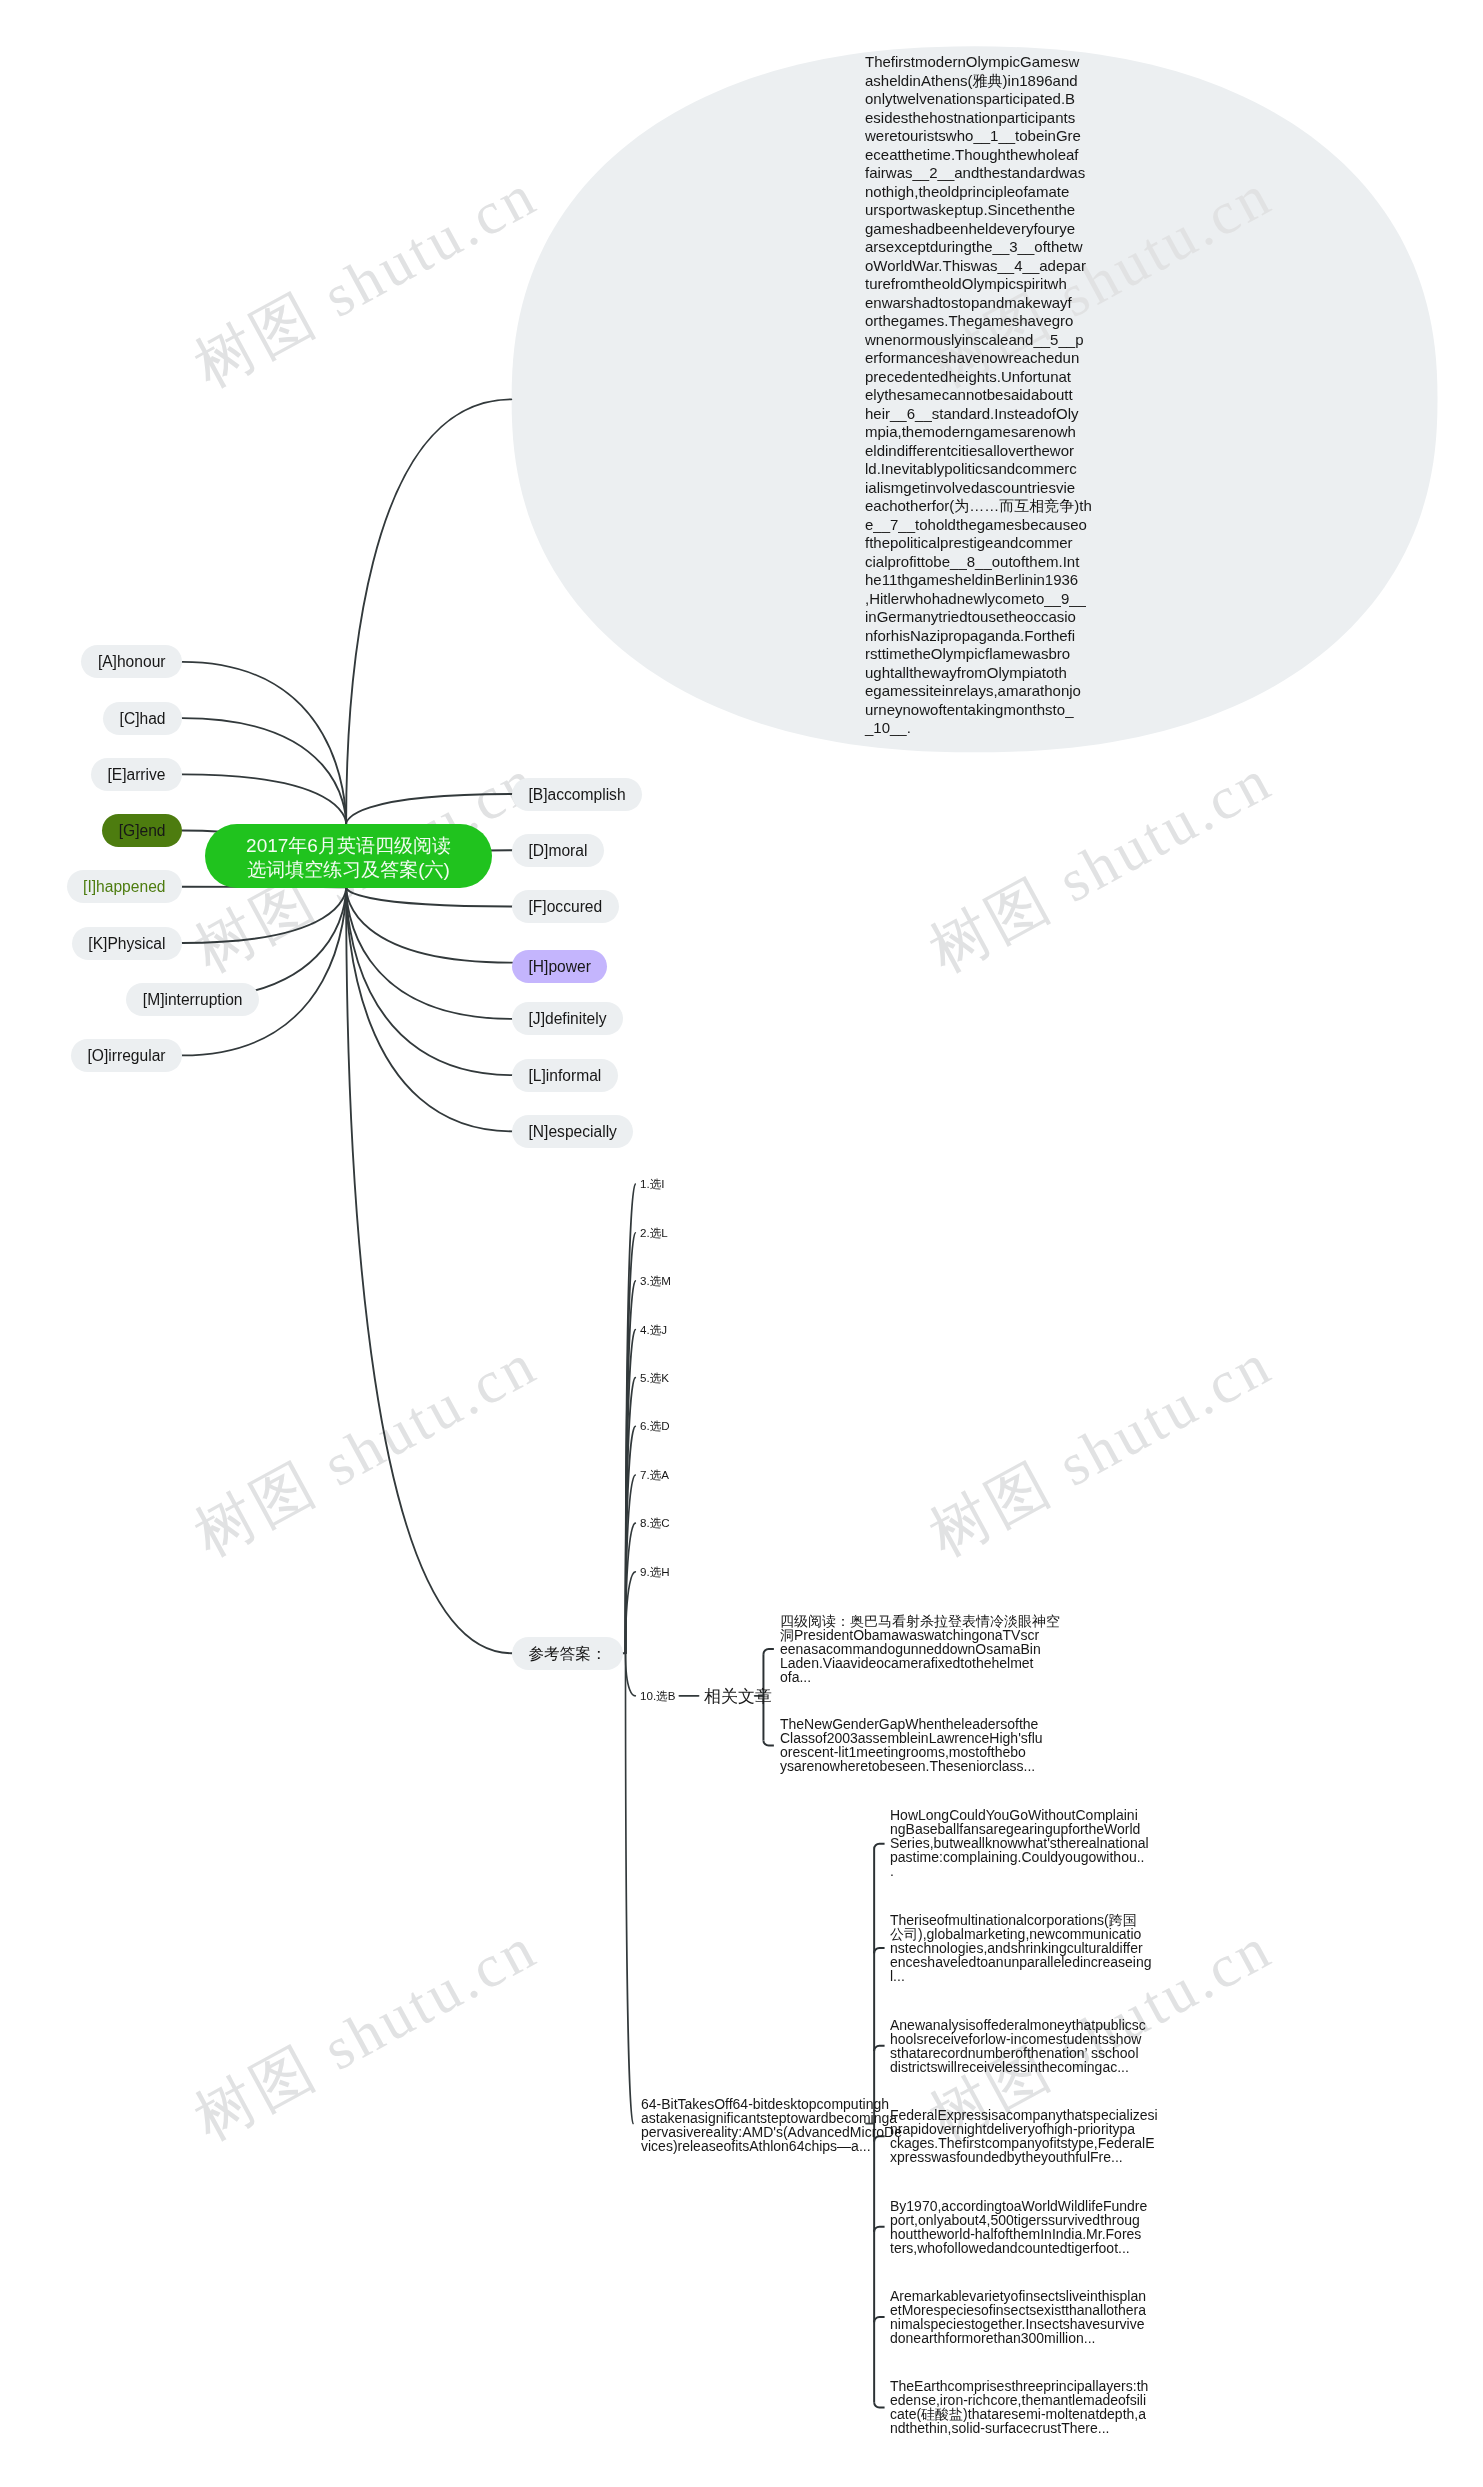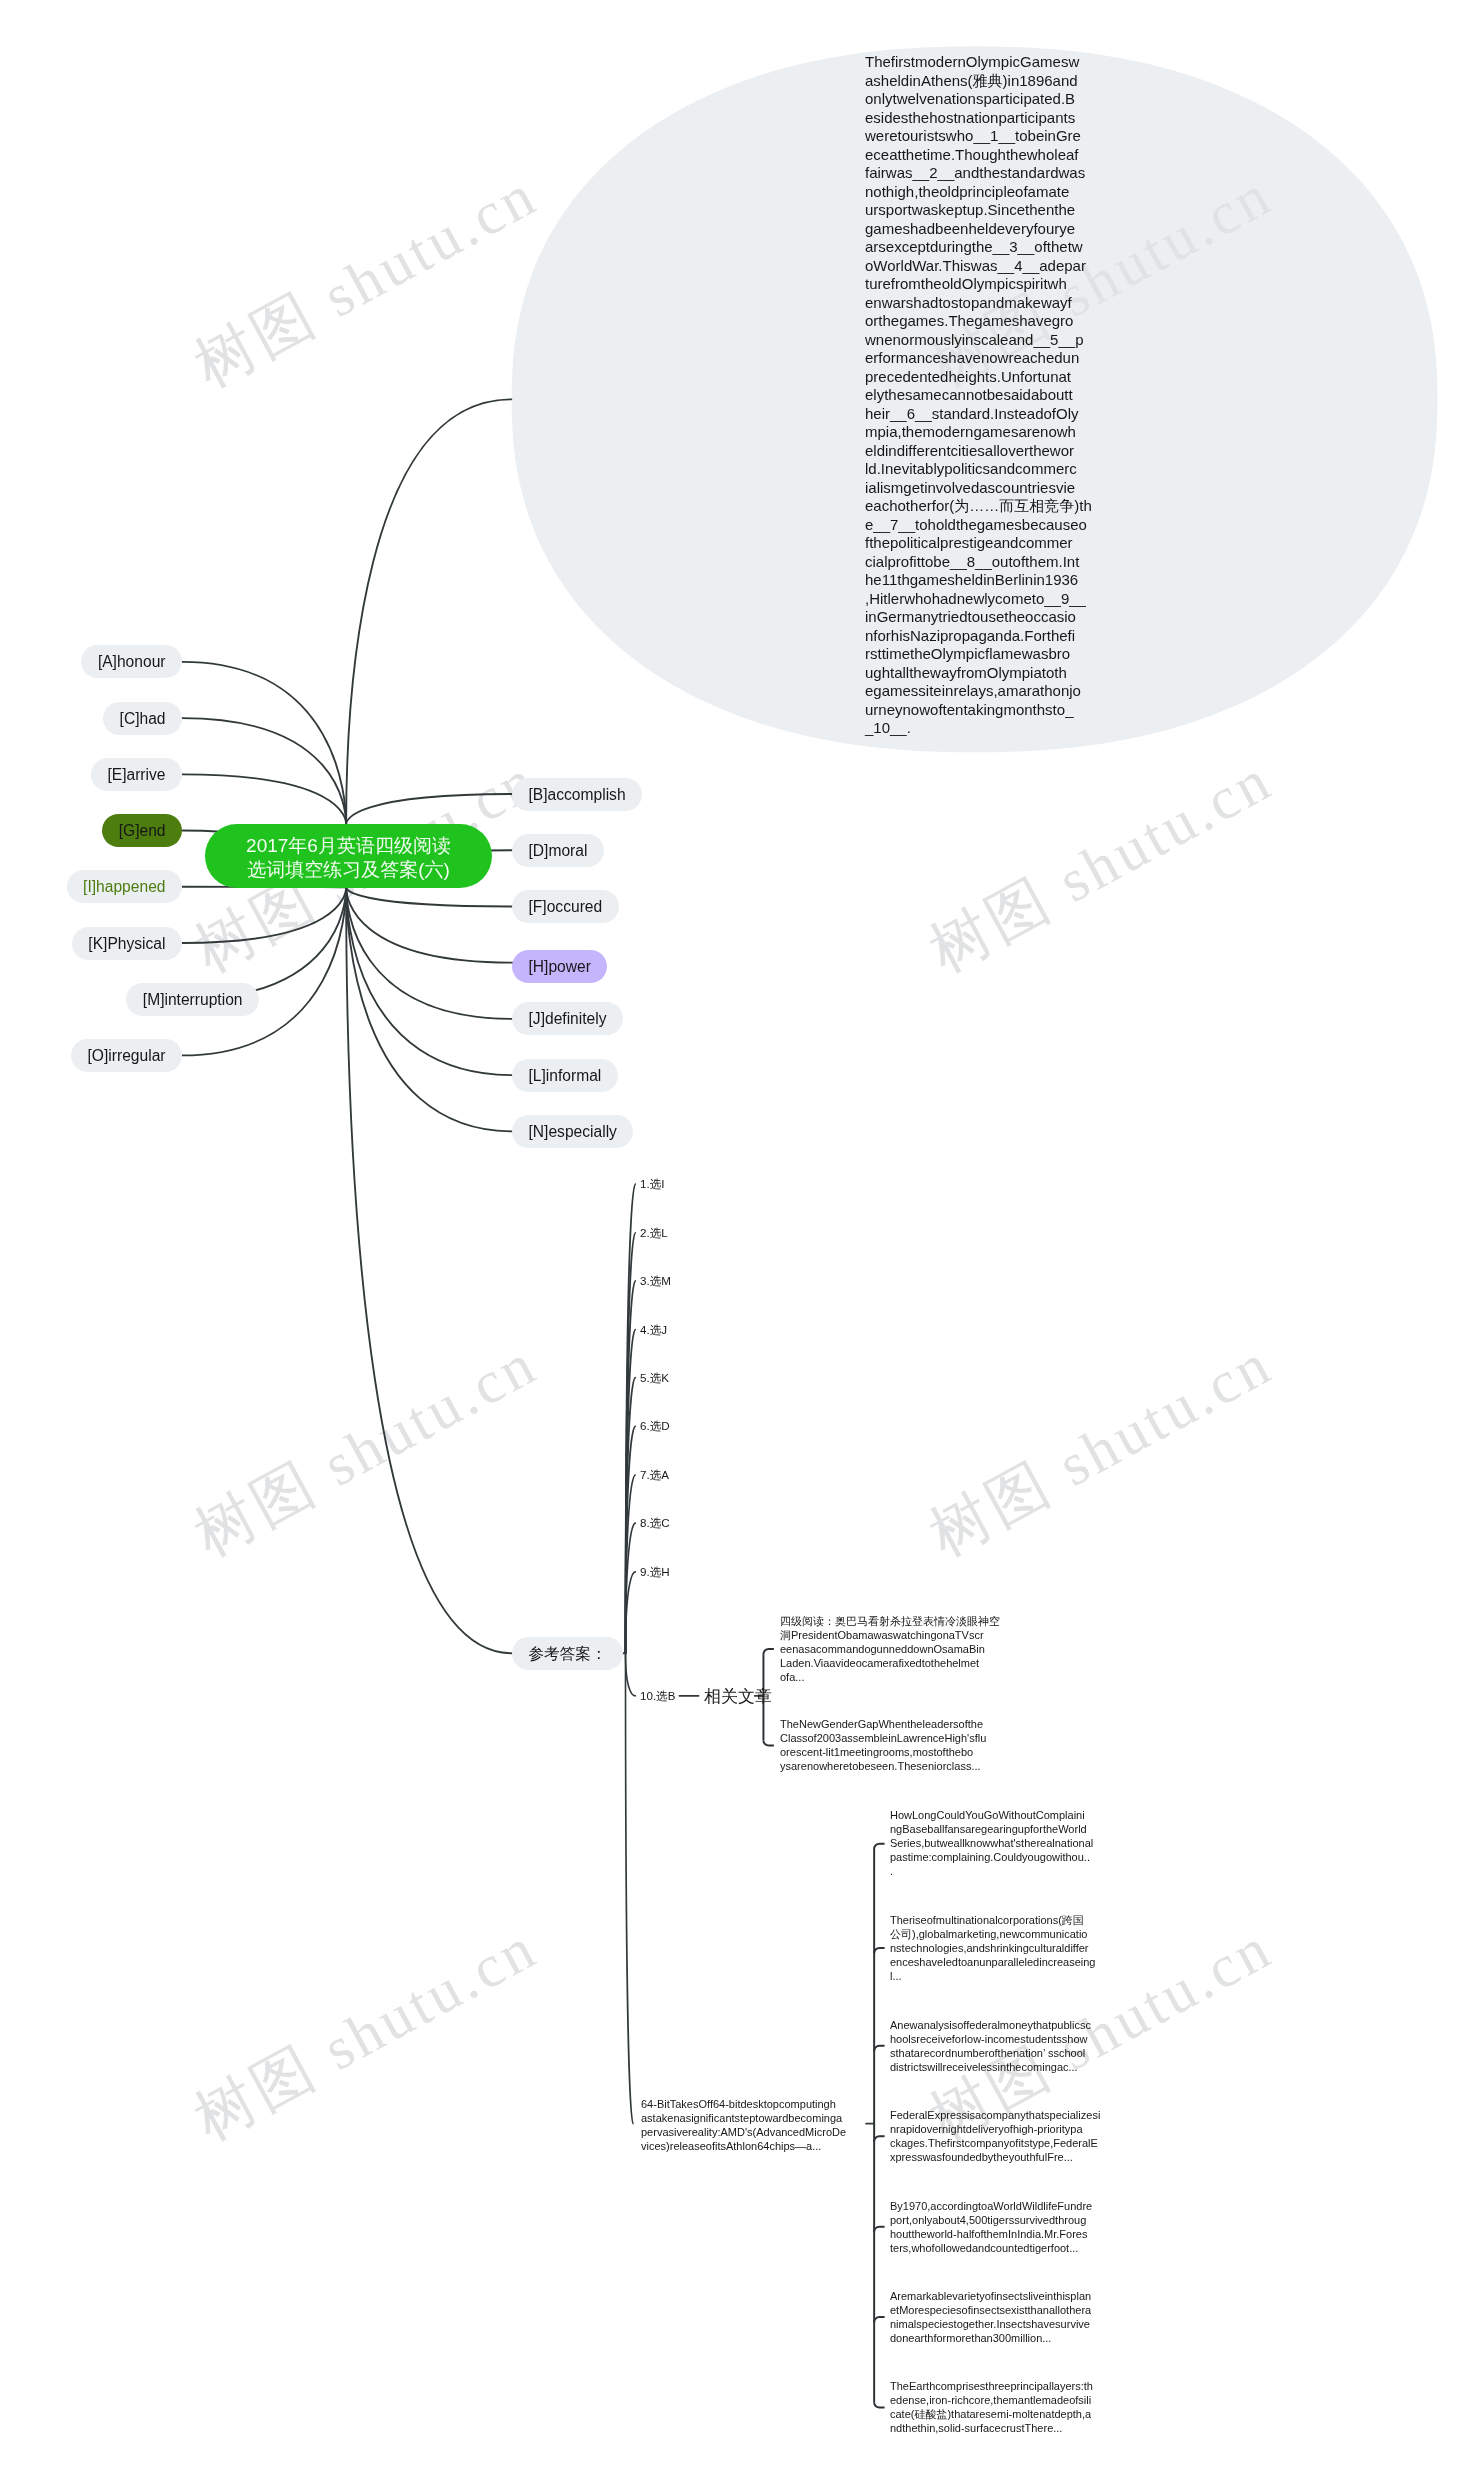--- a/index.html
+++ b/index.html
@@ -32,21 +32,21 @@
 
   #bubble-svg{position:absolute;left:0;top:0;width:1484px;height:2487px;}
   #passage-text{position:absolute;left:865px;top:53px;width:232px;
       font-size:15px;line-height:18.5px;color:#171717;}
   #passage-text span{display:block;white-space:nowrap;}
 
   .ansitem{position:absolute;font-size:11.6px;color:#171717;white-space:nowrap;
       line-height:1;transform:translateY(-50%);}
   .cnlabel{position:absolute;font-size:17px;color:#171717;white-space:nowrap;
       line-height:1;transform:translateY(-50%);}
-  .artitem{position:absolute;font-size:11px;line-height:14px;color:#171717;width:255px;}
+  .artitem{position:absolute;font-size:14px;line-height:14px;color:#171717;width:255px;}
   .artitem span{display:block;white-space:nowrap;}
 </style>
 </head>
 <body>
 
 <div id="stage">
   <div id="bubbles">
       <svg id="bubble-svg" viewBox="0 0 2560 4291">
         <path d="M2480.0,689.0 L2479.7,715.2 L2478.8,737.3 L2477.4,758.1 L2475.4,778.1 L2472.8,797.5 L2469.6,816.3 L2465.9,834.7 L2461.6,852.6 L2456.7,870.2 L2451.3,887.5 L2445.3,904.4 L2438.8,921.0 L2431.6,937.3 L2424.0,953.2 L2415.8,968.9 L2407.0,984.2 L2397.7,999.2 L2387.9,1013.9 L2377.6,1028.3 L2366.7,1042.4 L2355.3,1056.1 L2343.4,1069.5 L2331.0,1082.6 L2318.1,1095.3 L2304.7,1107.7 L2290.8,1119.8 L2276.4,1131.4 L2261.5,1142.8 L2246.2,1153.7 L2230.4,1164.3 L2214.2,1174.5 L2197.5,1184.4 L2180.3,1193.9 L2162.8,1202.9 L2144.7,1211.6 L2126.3,1219.9 L2107.4,1227.8 L2088.2,1235.3 L2068.5,1242.4 L2048.4,1249.0 L2027.8,1255.3 L2006.9,1261.1 L1985.5,1266.6 L1963.8,1271.5 L1941.6,1276.1 L1919.0,1280.3 L1895.9,1284.0 L1872.3,1287.3 L1848.2,1290.1 L1823.5,1292.5 L1798.1,1294.5 L1771.9,1296.0 L1744.6,1297.1 L1715.6,1297.8 L1681.3,1298.0 L1646.9,1297.8 L1617.9,1297.1 L1590.6,1296.0 L1564.4,1294.5 L1539.0,1292.5 L1514.3,1290.1 L1490.2,1287.3 L1466.6,1284.0 L1443.5,1280.3 L1420.9,1276.1 L1398.7,1271.5 L1377.0,1266.6 L1355.6,1261.1 L1334.7,1255.3 L1314.1,1249.0 L1294.0,1242.4 L1274.3,1235.3 L1255.1,1227.8 L1236.2,1219.9 L1217.8,1211.6 L1199.7,1202.9 L1182.2,1193.9 L1165.0,1184.4 L1148.3,1174.5 L1132.1,1164.3 L1116.3,1153.7 L1101.0,1142.8 L1086.1,1131.4 L1071.7,1119.8 L1057.8,1107.7 L1044.4,1095.3 L1031.5,1082.6 L1019.1,1069.5 L1007.2,1056.1 L995.8,1042.4 L984.9,1028.3 L974.6,1013.9 L964.8,999.2 L955.5,984.2 L946.7,968.9 L938.5,953.2 L930.9,937.3 L923.7,921.0 L917.2,904.4 L911.2,887.5 L905.8,870.2 L900.9,852.6 L896.6,834.7 L892.9,816.3 L889.7,797.5 L887.1,778.1 L885.1,758.1 L883.7,737.3 L882.8,715.2 L882.5,689.0 L882.8,662.8 L883.7,640.7 L885.1,619.9 L887.1,599.9 L889.7,580.5 L892.9,561.7 L896.6,543.3 L900.9,525.4 L905.8,507.8 L911.2,490.5 L917.2,473.6 L923.7,457.0 L930.9,440.7 L938.5,424.8 L946.7,409.1 L955.5,393.8 L964.8,378.8 L974.6,364.1 L984.9,349.7 L995.8,335.6 L1007.2,321.9 L1019.1,308.5 L1031.5,295.4 L1044.4,282.7 L1057.8,270.3 L1071.7,258.2 L1086.1,246.6 L1101.0,235.2 L1116.3,224.3 L1132.1,213.7 L1148.3,203.5 L1165.0,193.6 L1182.2,184.1 L1199.7,175.1 L1217.8,166.4 L1236.2,158.1 L1255.1,150.2 L1274.3,142.7 L1294.0,135.6 L1314.1,129.0 L1334.7,122.7 L1355.6,116.9 L1377.0,111.4 L1398.7,106.5 L1420.9,101.9 L1443.5,97.7 L1466.6,94.0 L1490.2,90.7 L1514.3,87.9 L1539.0,85.5 L1564.4,83.5 L1590.6,82.0 L1617.9,80.9 L1646.9,80.2 L1681.2,80.0 L1715.6,80.2 L1744.6,80.9 L1771.9,82.0 L1798.1,83.5 L1823.5,85.5 L1848.2,87.9 L1872.3,90.7 L1895.9,94.0 L1919.0,97.7 L1941.6,101.9 L1963.8,106.5 L1985.5,111.4 L2006.9,116.9 L2027.8,122.7 L2048.4,129.0 L2068.5,135.6 L2088.2,142.7 L2107.4,150.2 L2126.3,158.1 L2144.7,166.4 L2162.8,175.1 L2180.3,184.1 L2197.5,193.6 L2214.2,203.5 L2230.4,213.7 L2246.2,224.3 L2261.5,235.2 L2276.4,246.6 L2290.8,258.2 L2304.7,270.3 L2318.1,282.7 L2331.0,295.4 L2343.4,308.5 L2355.3,321.9 L2366.7,335.6 L2377.6,349.7 L2387.9,364.1 L2397.7,378.8 L2407.0,393.8 L2415.8,409.1 L2424.0,424.8 L2431.6,440.7 L2438.8,457.0 L2445.3,473.6 L2451.3,490.5 L2456.7,507.8 L2461.6,525.4 L2465.9,543.3 L2469.6,561.7 L2472.8,580.5 L2475.4,599.9 L2477.4,619.9 L2478.8,640.7 L2479.7,662.8 Z" fill="#eceff1"></path>
       </svg>

